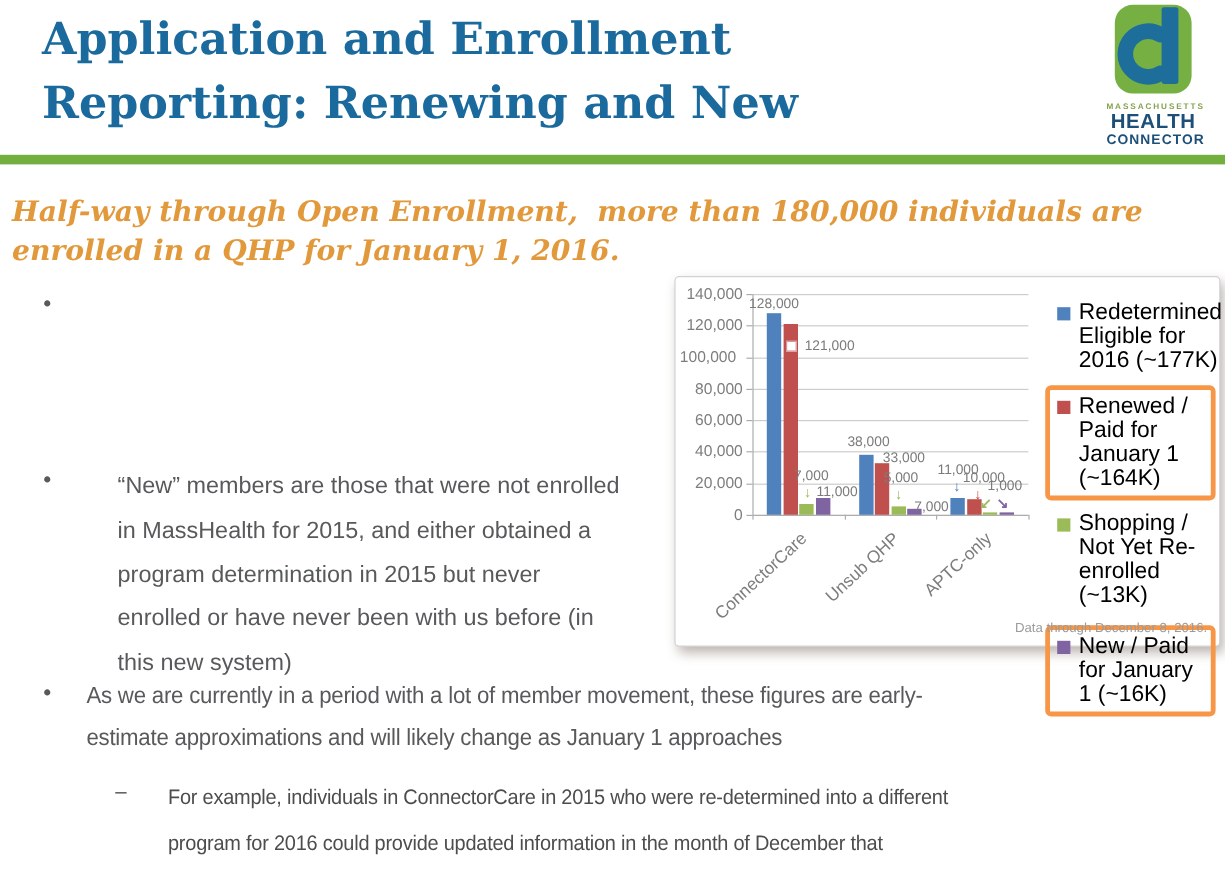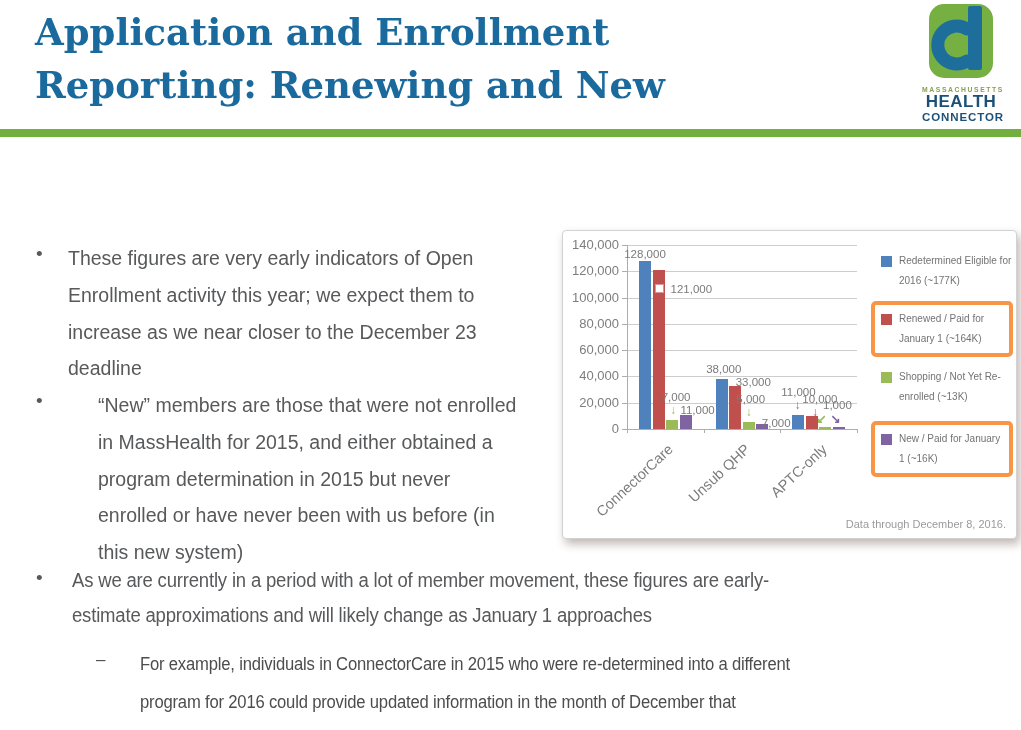--- a/index.html
+++ b/index.html
@@ -48,21 +48,21 @@
   .ylab{position:absolute;font-size:13px;color:#7d7d7d;text-align:right;}
   .catlab{position:absolute;width:110px;font-size:14.5px;color:#7d7d7d;text-align:right;
           transform:rotate(-43deg);transform-origin:100% 0;}
   .bar{position:absolute;}
   .anno{position:absolute;font-size:11.5px;color:#7b7b7b;white-space:nowrap;}
   .anno-c{transform:translateX(-50%);}
   .anno-arrow{position:absolute;font-size:12px;font-weight:bold;line-height:12px;}
   .mkr{position:absolute;width:7px;height:7px;background:#fff;border:1.5px solid #d99694;}
 
   .legend{position:absolute;left:318px;top:20px;width:132px;}
-  .lg-item{display:flex;margin-bottom:10px;font-size:10px;line-height:20px;color:#737373;}
+  .lg-item{display:flex;margin-bottom:10px;font-size:19px;line-height:20px;color:#000000;}
   .lg-sq{flex:0 0 11px;width:11px;height:11px;margin:5px 7px 0 0;}
   .lg-boxed{border:4px solid #F79646;border-radius:5px;padding:4px 6px;margin-left:-10px;}
   .lg-gap{margin-top:14px;}
   .chart-footnote{position:absolute;right:10px;bottom:8px;font-size:11px;color:#9b9b9b;}
 </style>
 </head>
 <body>
 
 <div class="slide">
 
@@ -74,23 +74,23 @@
       <path d="M44 27 A19 19 0 1 0 44 59" stroke="#1E6E9C" stroke-width="13" fill="none" stroke-linecap="round"></path>
       <rect x="45" y="4" width="14" height="64" rx="2" fill="#1E6E9C"></rect>
     </svg>
     <div class="logo-region">MASSACHUSETTS</div>
     <div class="logo-health">HEALTH</div>
     <div class="logo-connector">CONNECTOR</div>
   </div>
 
   <div class="divider"></div>
 
+  <div class="subtitle">Half-way through Open Enrollment,&nbsp; more than 180,000 individuals are<br>enrolled in a QHP for January 1, 2016.</div>
 
   <span class="marker b1m">•</span>
-  <div class="btext b1">These figures are very early indicators of Open<br>Enrollment activity this year; we expect them to<br>increase as we near closer to the December 23<br>deadline</div>
 
   <span class="marker b2m">•</span>
   <div class="btext b2">“New” members are those that were not enrolled<br>in MassHealth for 2015, and either obtained a<br>program determination in 2015 but never<br>enrolled or have never been with us before (in<br>this new system)</div>
 
   <span class="marker b3m">•</span>
   <div class="btext b3"><span class="condensed">As we are currently in a period with a lot of member movement, these figures are early-<br>estimate approximations and will likely change as January 1 approaches</span></div>
 
   <span class="marker b4m">–</span>
   <div class="btext b4"><span class="condensed">For example, individuals in ConnectorCare in 2015 who were re-determined into a different<br>program for 2016 could provide updated information in the month of December that<br>redetermines them back into ConnectorCare</span></div>
 
@@ -124,21 +124,21 @@
       <div class="ytick" style="left: 59px; top: 145.429px; width: 5px;"></div>
       <div class="ylab" style="left: -2px; top: 137.429px; width: 58px;">40,000</div>
       <div class="grid" style="left: 64px; top: 119.143px; width: 230px;"></div>
       <div class="ytick" style="left: 59px; top: 119.143px; width: 5px;"></div>
       <div class="ylab" style="left: -2px; top: 111.143px; width: 58px;">60,000</div>
       <div class="grid" style="left: 64px; top: 92.8571px; width: 230px;"></div>
       <div class="ytick" style="left: 59px; top: 92.8571px; width: 5px;"></div>
       <div class="ylab" style="left: -2px; top: 84.8571px; width: 58px;">80,000</div>
       <div class="grid" style="left: 64px; top: 66.5714px; width: 230px;"></div>
       <div class="ytick" style="left: 59px; top: 66.5714px; width: 5px;"></div>
-      <div class="ylab" style="left: -2px; top: 58.5714px; width: 58px;">100,000</div>
+      <div class="ylab" style="left: -2px; top: 58.5714px; width: 58px; text-align: center;">100,000</div>
       <div class="grid" style="left: 64px; top: 40.2857px; width: 230px;"></div>
       <div class="ytick" style="left: 59px; top: 40.2857px; width: 5px;"></div>
       <div class="ylab" style="left: -2px; top: 32.2857px; width: 58px;">120,000</div>
       <div class="grid" style="left: 64px; top: 14px; width: 230px;"></div>
       <div class="ytick" style="left: 59px; top: 14px; width: 5px;"></div>
       <div class="ylab" style="left: -2px; top: 6px; width: 58px; text-align: right;">140,000</div>
       <div class="axis-v" style="left: 64px; top: 14px; height: 184px;"></div>
       <div class="axis-h" style="left: 64px; top: 198px; width: 230px;"></div>
       <div class="bar" style="left: 76.0833px; top: 29.7714px; width: 12px; height: 168.229px; background: rgb(79, 129, 189);"></div>
       <div class="bar" style="left: 89.5833px; top: 38.9714px; width: 12px; height: 159.029px; background: rgb(192, 80, 77);"></div>

